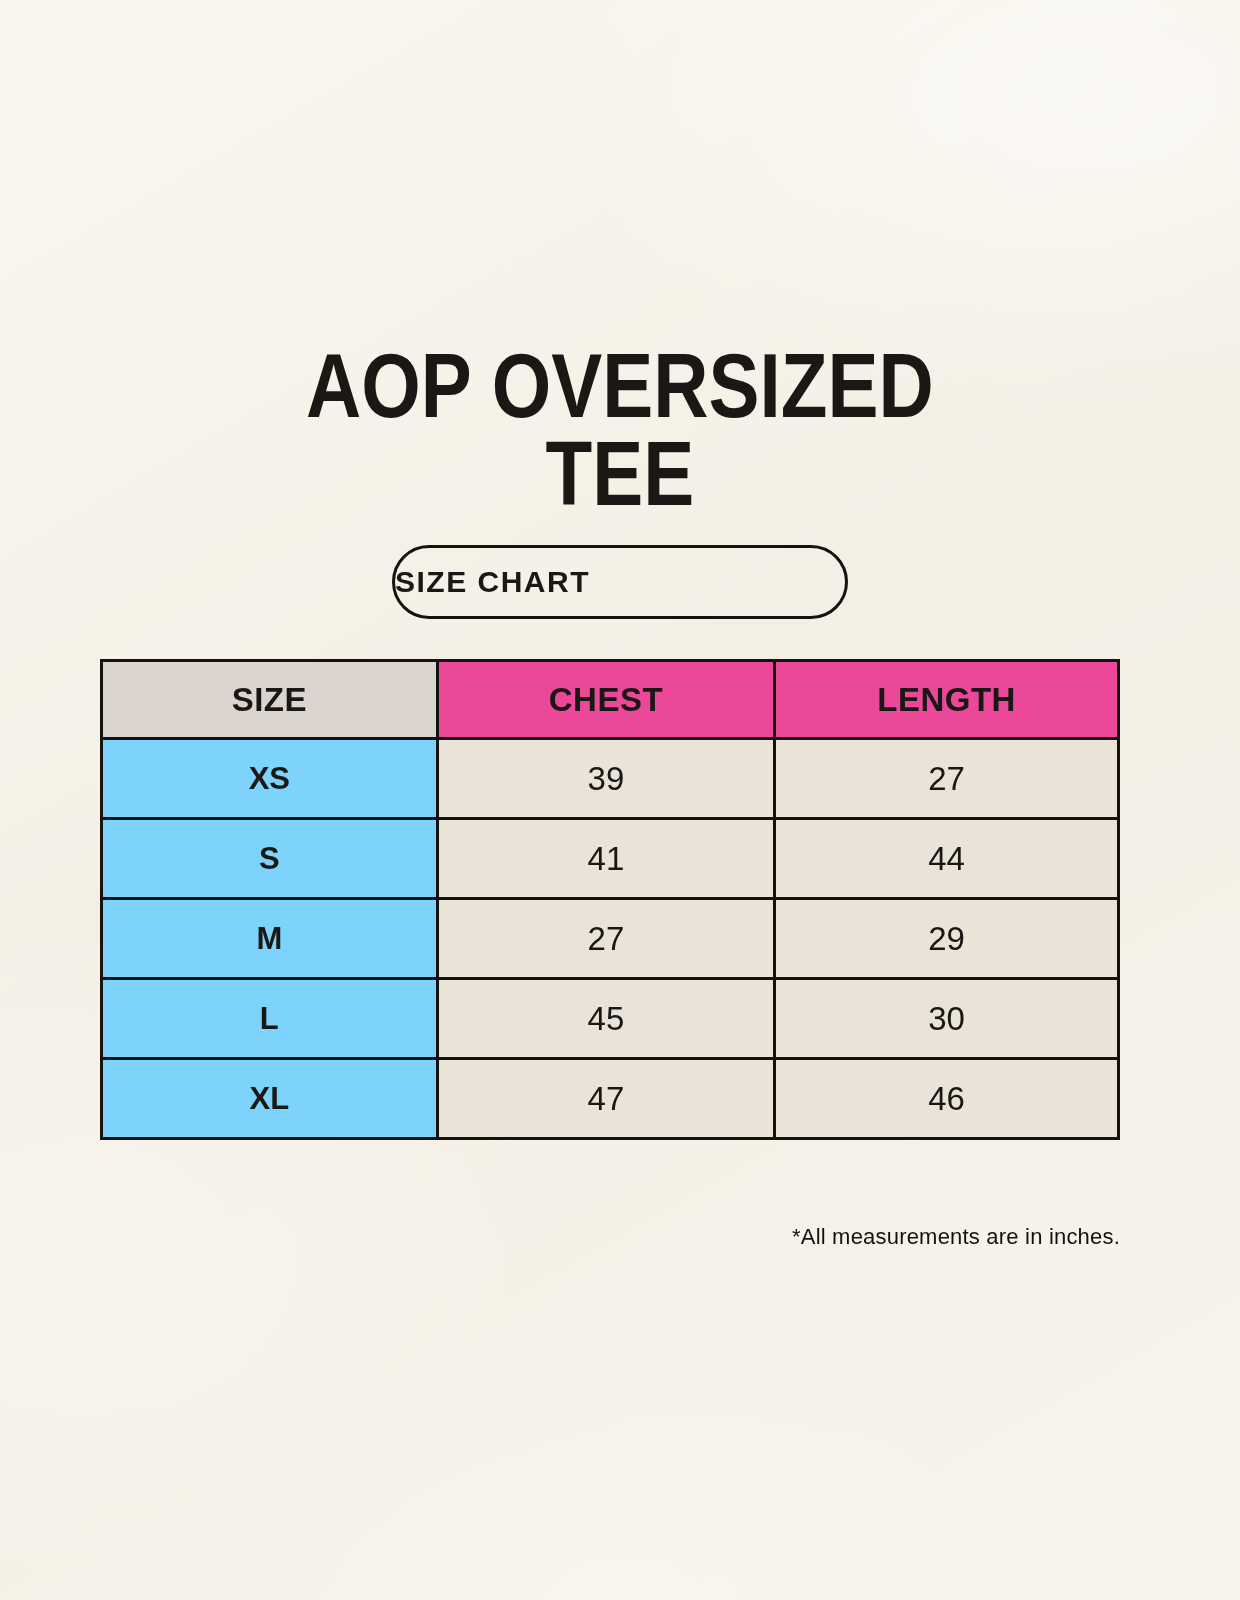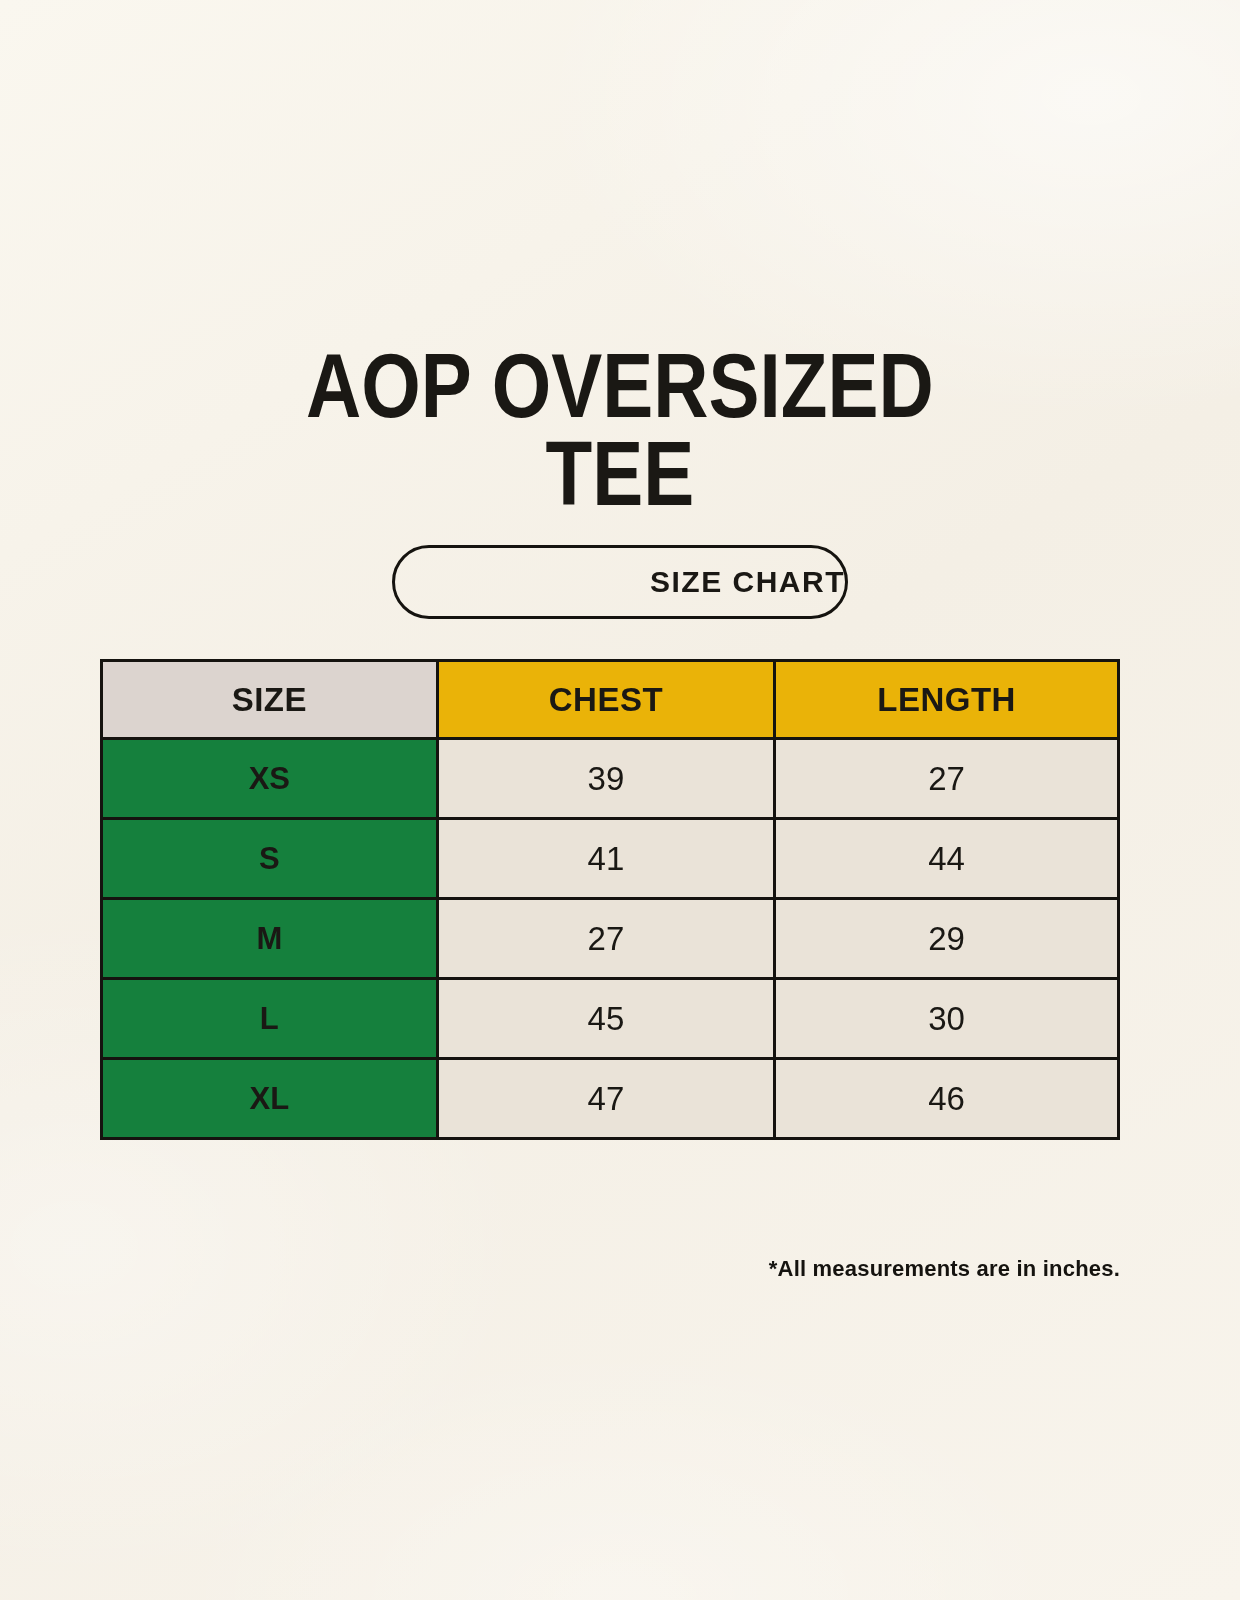--- a/index.html
+++ b/index.html
@@ -31,21 +31,21 @@
   .title span { display: block; }
 
   .pill {
     position: absolute;
     top: 533px; left: 50%;
     transform: translateX(-50%);
     width: 456px; height: 74px;
     border: 3px solid #15130f;
     border-radius: 37px;
     background: transparent;
-    display: flex; align-items: center; justify-content: flex-end;
+    display: flex; align-items: center; justify-content: flex-start;
     font-family: "Liberation Sans", sans-serif;
     font-size: 30px;
     font-weight: 700;
     letter-spacing: 1.5px;
     color: #1a1814;
     cursor: pointer;
   }
 
   table.size-table {
     position: absolute;
@@ -58,30 +58,30 @@
     border: 3px solid #15130f;
     text-align: center;
     vertical-align: middle;
   }
   .size-table th { height: 78px; font-size: 33px; font-weight: 700; letter-spacing: 0.5px; }
   .size-table td { height: 80px; font-size: 33px; }
   .col-size   { width: 33%; }
   .col-chest  { width: 33.2%; }
   .col-length { width: 33.8%; }
   th.h-size   { background: #dcd4cf; }
-  th.h-meas   { background: #eab308; }
-  td.c-size   { background: #15803d; font-weight: 700; font-size: 31px; }
+  th.h-meas   { background: #ec4899; }
+  td.c-size   { background: #7dd3fc; font-weight: 700; font-size: 31px; }
   td.c-val    { background: #eae3d8; font-weight: 400; }
 
   .footnote {
     position: absolute;
-    top: 1244px;
+    top: 1212px;
     right: 120px;
     font-size: 22px;
-    font-weight: 700;
+    font-weight: 400;
     letter-spacing: 0.2px;
     color: #15130f;
   }
 </style>
 </head>
 <body>
 
 <div class="canvas">
 
   <h1 class="title"><span>AOP OVERSIZED</span><span>TEE</span></h1>

